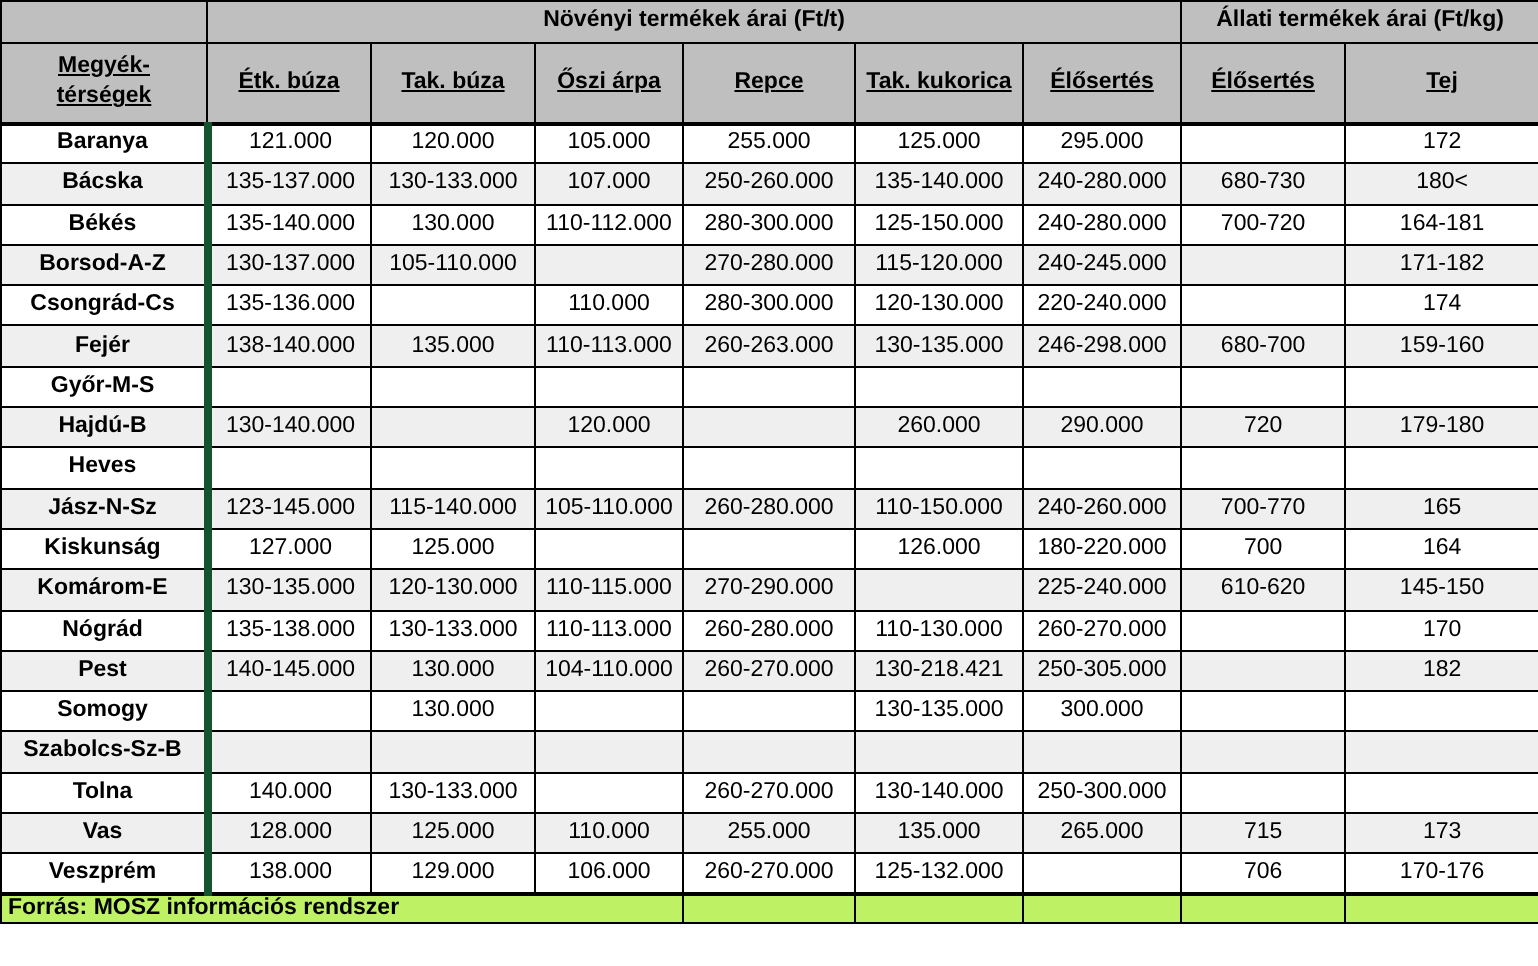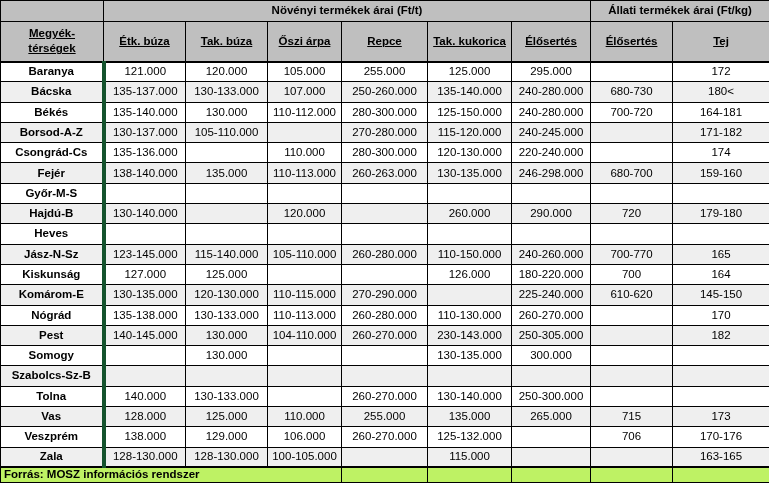--- a/index.html
+++ b/index.html
@@ -238,21 +238,21 @@
           <td>260-270.000</td>
           <td></td>
           <td>170</td>
         </tr>
         <tr>
           <td class="region">Pest</td>
           <td>140-145.000</td>
           <td>130.000</td>
           <td>104-110.000</td>
           <td>260-270.000</td>
-          <td>230-143.000</td>
+          <td>130-218.421</td>
           <td>250-305.000</td>
           <td></td>
           <td>182</td>
         </tr>
         <tr>
           <td class="region">Somogy</td>
           <td></td>
           <td>130.000</td>
           <td></td>
           <td></td>
@@ -298,31 +298,20 @@
           <td class="region">Veszprém</td>
           <td>138.000</td>
           <td>129.000</td>
           <td>106.000</td>
           <td>260-270.000</td>
           <td>125-132.000</td>
           <td></td>
           <td>706</td>
           <td>170-176</td>
         </tr>
-        <tr>
-          <td class="region">Zala</td>
-          <td>128-130.000</td>
-          <td>128-130.000</td>
-          <td>100-105.000</td>
-          <td></td>
-          <td>115.000</td>
-          <td></td>
-          <td></td>
-          <td>163-165</td>
-        </tr>
       </tbody>
     <tfoot>
       <tr>
         <td colspan="4" class="source">Forrás: MOSZ információs rendszer</td>
         <td class="fcell"></td>
         <td class="fcell"></td>
         <td class="fcell"></td>
         <td class="fcell"></td>
         <td class="fcell"></td>
       </tr>

